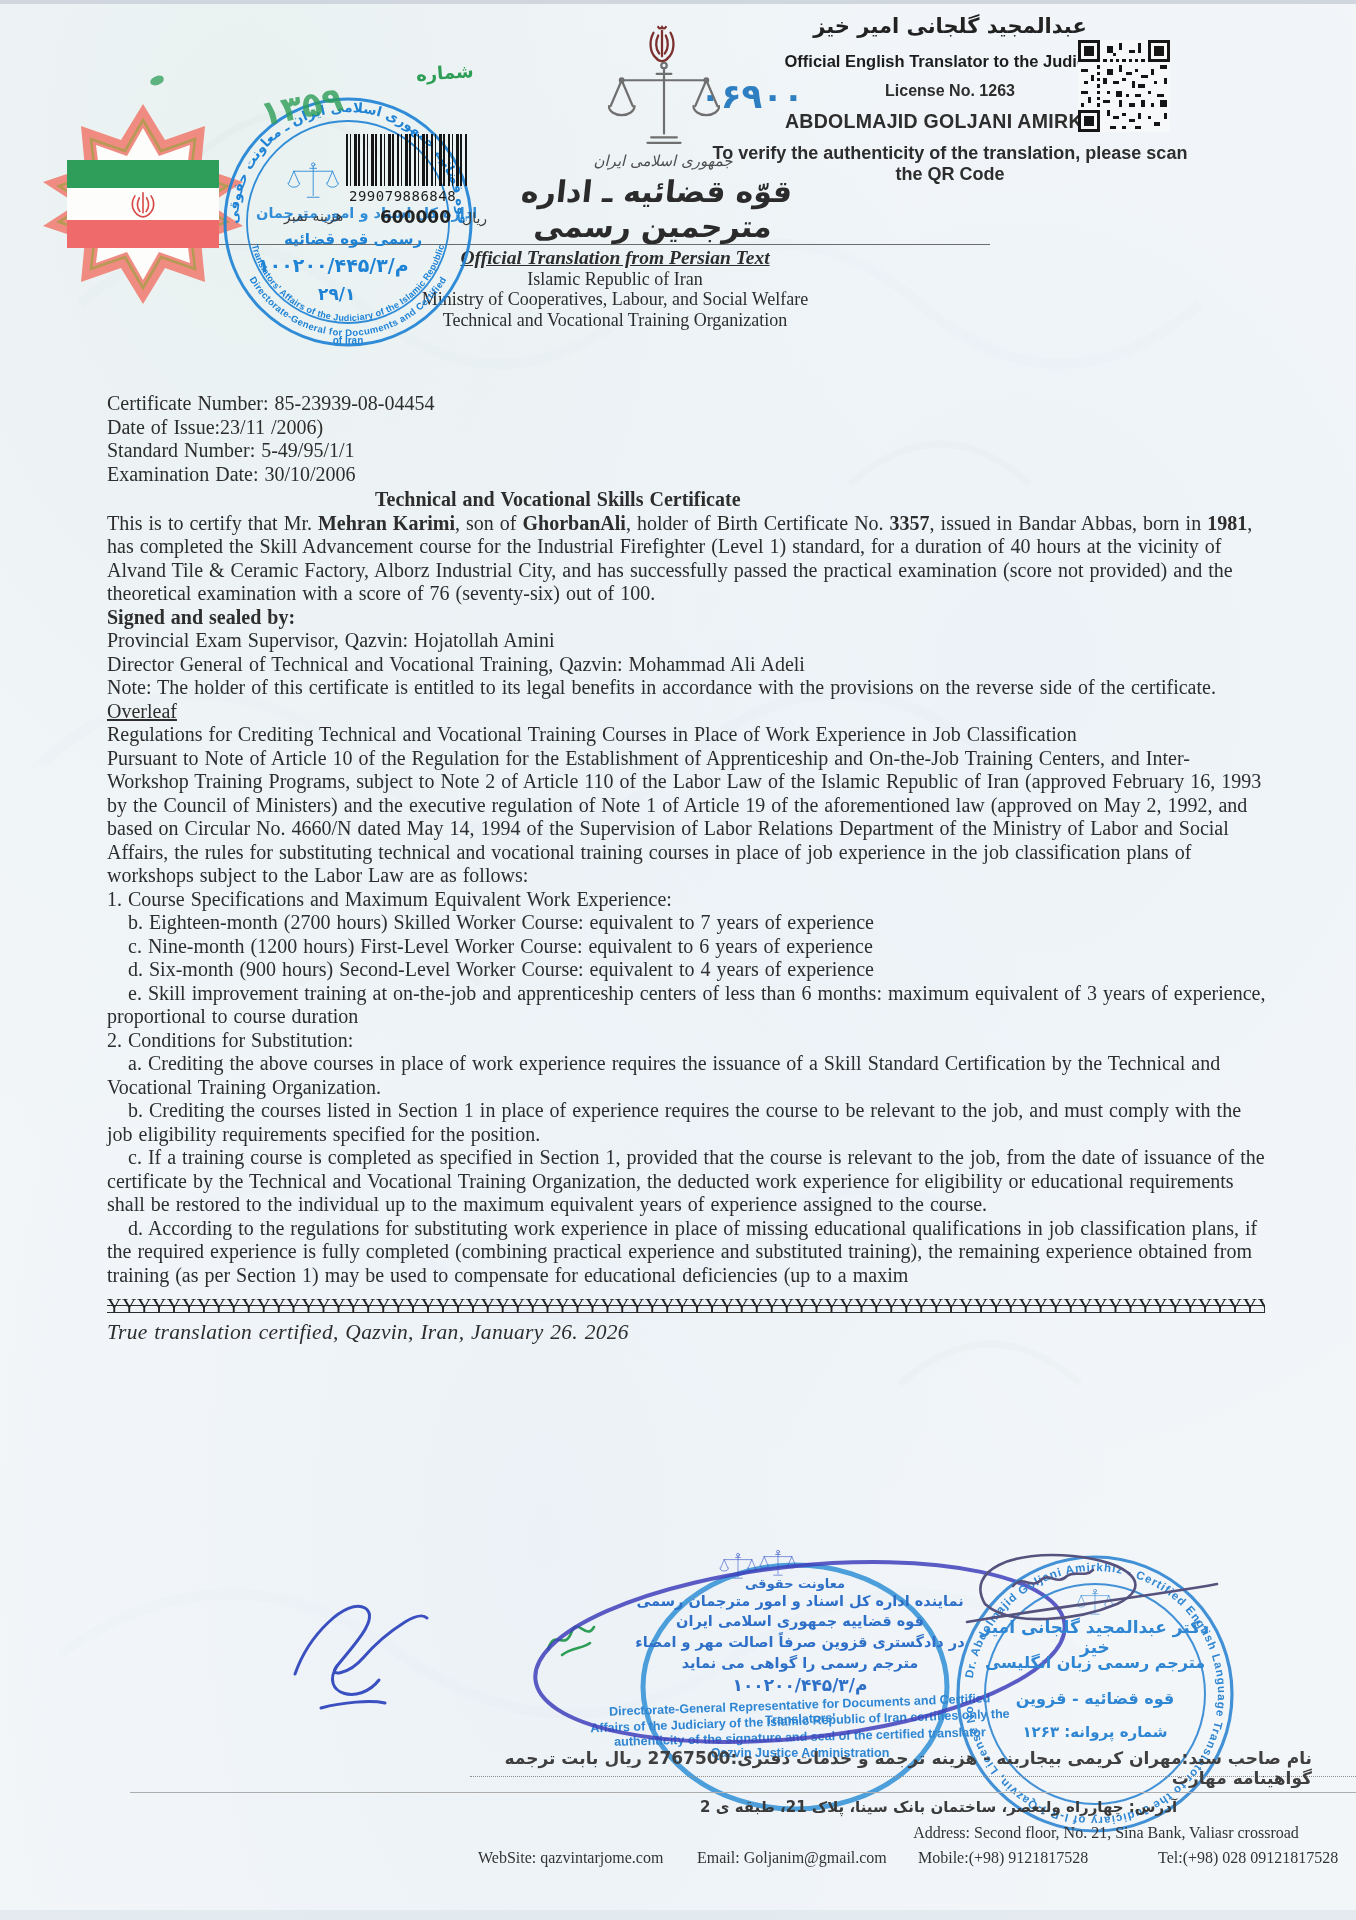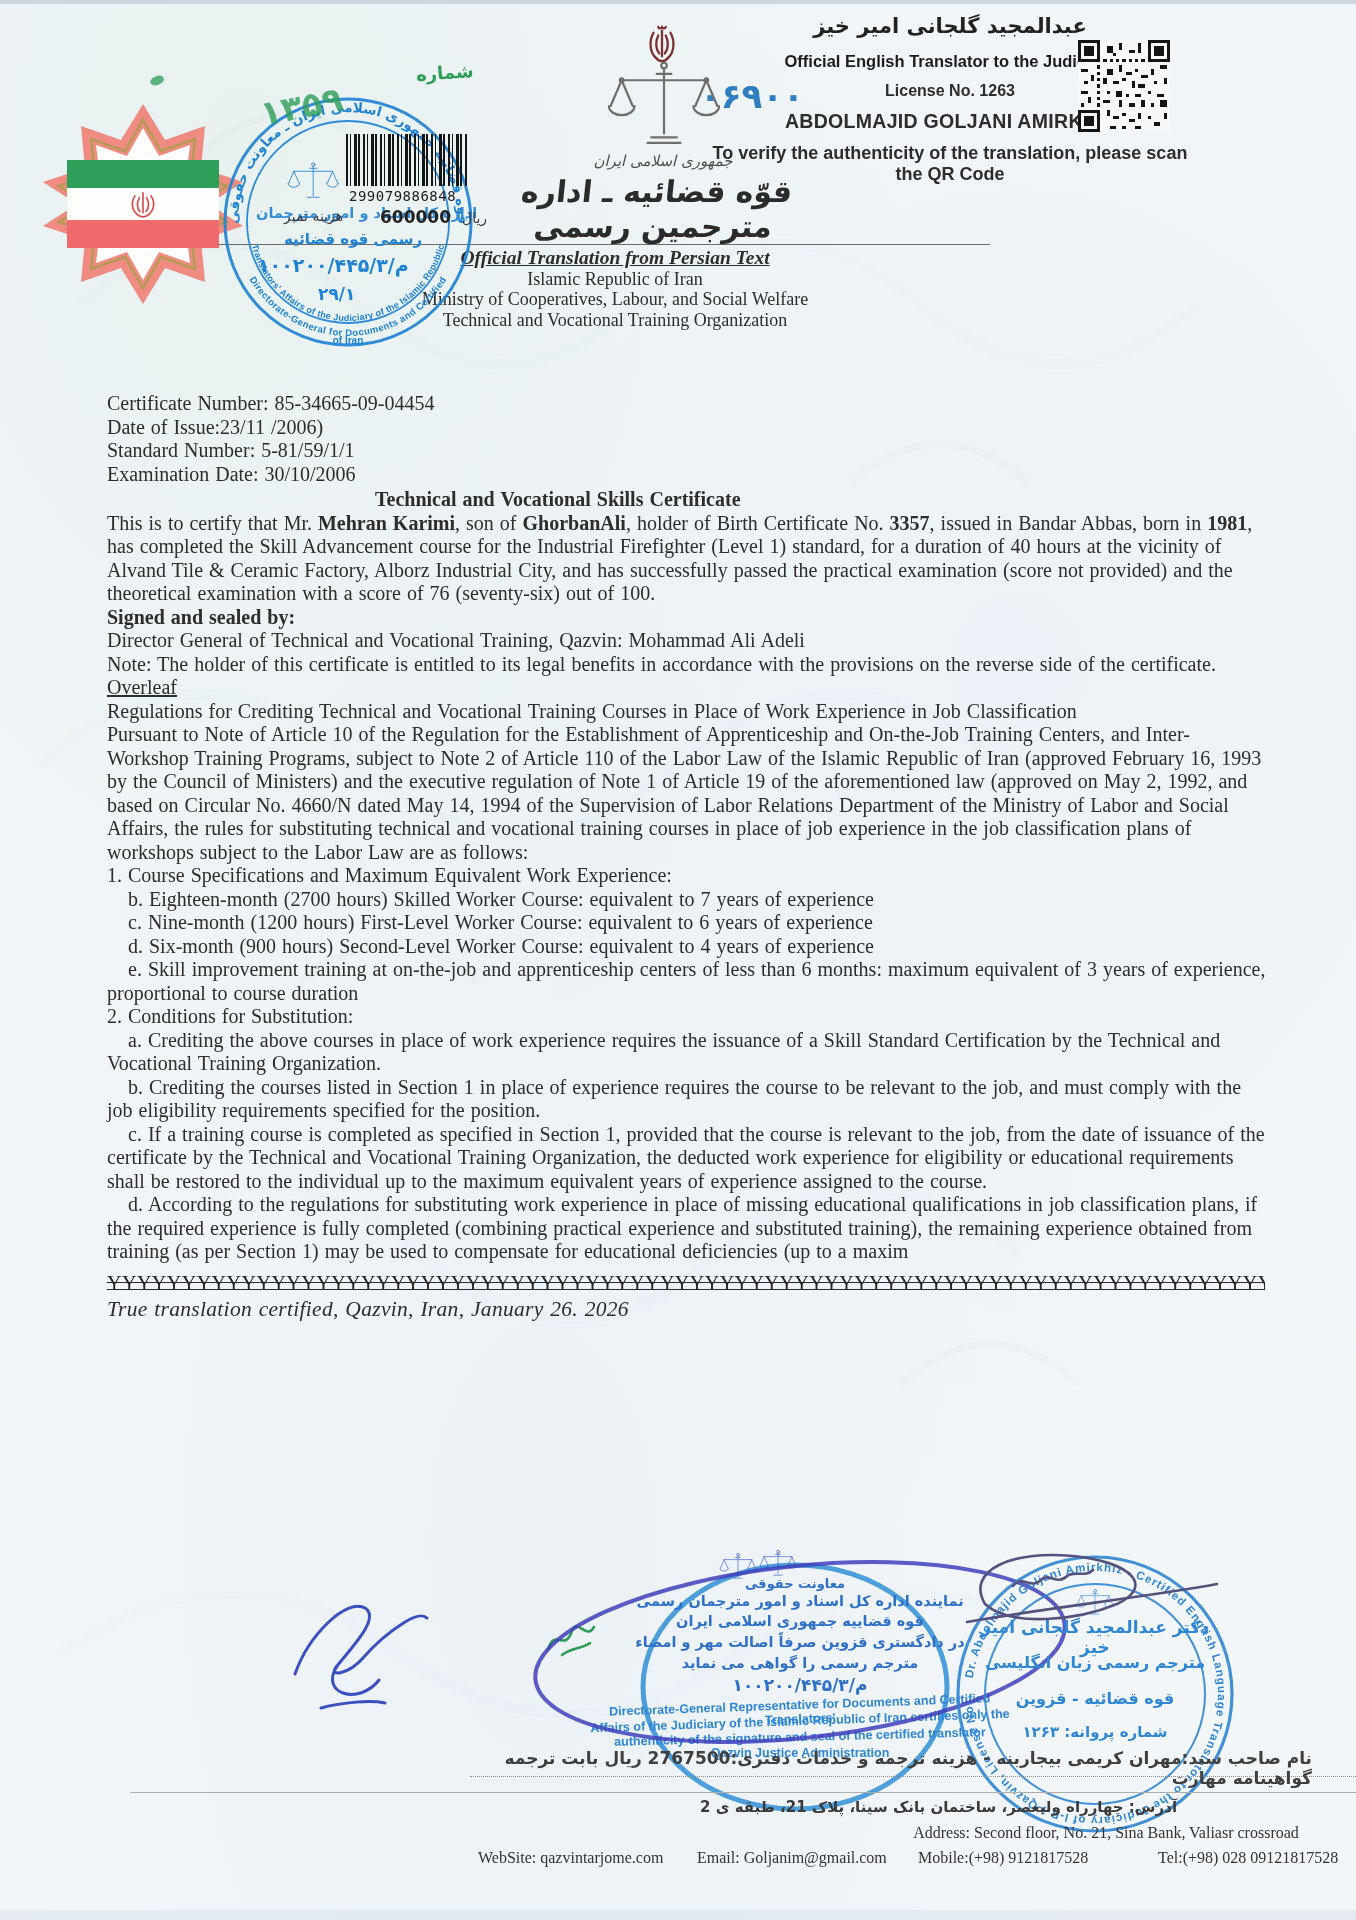--- a/index.html
+++ b/index.html
@@ -211,27 +211,28 @@
   <div class="abs fa" style="left:462px;top:206px;font-size:14px;color:#3c3c3c;">ریال</div>
   <div class="abs stamp-blue fa" style="left:284px;top:226px;font-size:15px;">رسمی قوه قضائیه</div>
   <div class="abs stamp-blue fa" style="left:258px;top:250px;font-size:19px;">۱۰۰۲۰۰/م/۴۴۵/۳</div>
   <div class="abs stamp-blue fa" style="left:318px;top:280px;font-size:17px;">۲۹/۱</div>
 
   <div class="abs green-hw fa" style="left:416px;top:58px;font-size:18px;transform:rotate(-4deg);">شماره</div>
   <div class="abs green-hw fa" style="left:260px;top:82px;font-size:34px;transform:rotate(-11deg);opacity:.8;letter-spacing:14px;">۱۳۵۹</div>
   <div class="abs" style="left:150px;top:72px;width:14px;height:9px;background:#2e9e57;border-radius:60% 40% 55% 45%;opacity:.75;transform:rotate(-15deg);"></div>
 
   <div class="abs flow">
-    <p class="mt-cert">Certificate Number: 85-34665-09-04454</p>
+    <p class="mt-cert">Certificate Number: 85-23939-08-04454</p>
     <p>Date of Issue:23/11 /2006)</p>
-    <p>Standard Number: 5-81/59/1/1</p>
+    <p>Standard Number: 5-49/95/1/1</p>
     <p>Examination Date: 30/10/2006</p>
     <p class="cert-title">Technical and Vocational Skills Certificate</p>
     <p class="certify"><span>This is to certify that Mr. </span><b>Mehran Karimi</b><span>, son of </span><b>GhorbanAli</b><span>, holder of Birth Certificate No. </span><b>3357</b><span>, issued in Bandar Abbas, born in </span><b>1981</b><span>, has completed the Skill Advancement course for the Industrial Firefighter (Level 1) standard, for a duration of 40 hours at the vicinity of Alvand Tile &amp; Ceramic Factory, Alborz Industrial City, and has successfully passed the practical examination (score not provided) and the theoretical examination with a score of 76 (seventy-six) out of 100.</span></p>
     <p class="signed-h">Signed and sealed by:</p>
+    <p>Provincial Exam Supervisor, Qazvin: Hojatollah Amini</p>
     <p>Director General of Technical and Vocational Training, Qazvin: Mohammad Ali Adeli</p>
     <p>Note: The holder of this certificate is entitled to its legal benefits in accordance with the provisions on the reverse side of the certificate.</p>
     <p class="overleaf">Overleaf</p>
     <p>Regulations for Crediting Technical and Vocational Training Courses in Place of Work Experience in Job Classification</p>
     <p>Pursuant to Note of Article 10 of the Regulation for the Establishment of Apprenticeship and On-the-Job Training Centers, and Inter-Workshop Training Programs, subject to Note 2 of Article 110 of the Labor Law of the Islamic Republic of Iran (approved February 16, 1993 by the Council of Ministers) and the executive regulation of Note 1 of Article 19 of the aforementioned law (approved on May 2, 1992, and based on Circular No. 4660/N dated May 14, 1994 of the Supervision of Labor Relations Department of the Ministry of Labor and Social Affairs, the rules for substituting technical and vocational training courses in place of job experience in the job classification plans of workshops subject to the Labor Law are as follows:</p>
     <p class="sec">1. Course Specifications and Maximum Equivalent Work Experience:</p>
     <p class="item">b. Eighteen-month (2700 hours) Skilled Worker Course: equivalent to 7 years of experience</p>
     <p class="item">c. Nine-month (1200 hours) First-Level Worker Course: equivalent to 6 years of experience</p>
     <p class="item">d. Six-month (900 hours) Second-Level Worker Course: equivalent to 4 years of experience</p>
     <p class="item">e. Skill improvement training at on-the-job and apprenticeship centers of less than 6 months: maximum equivalent of 3 years of experience, proportional to course duration</p>

